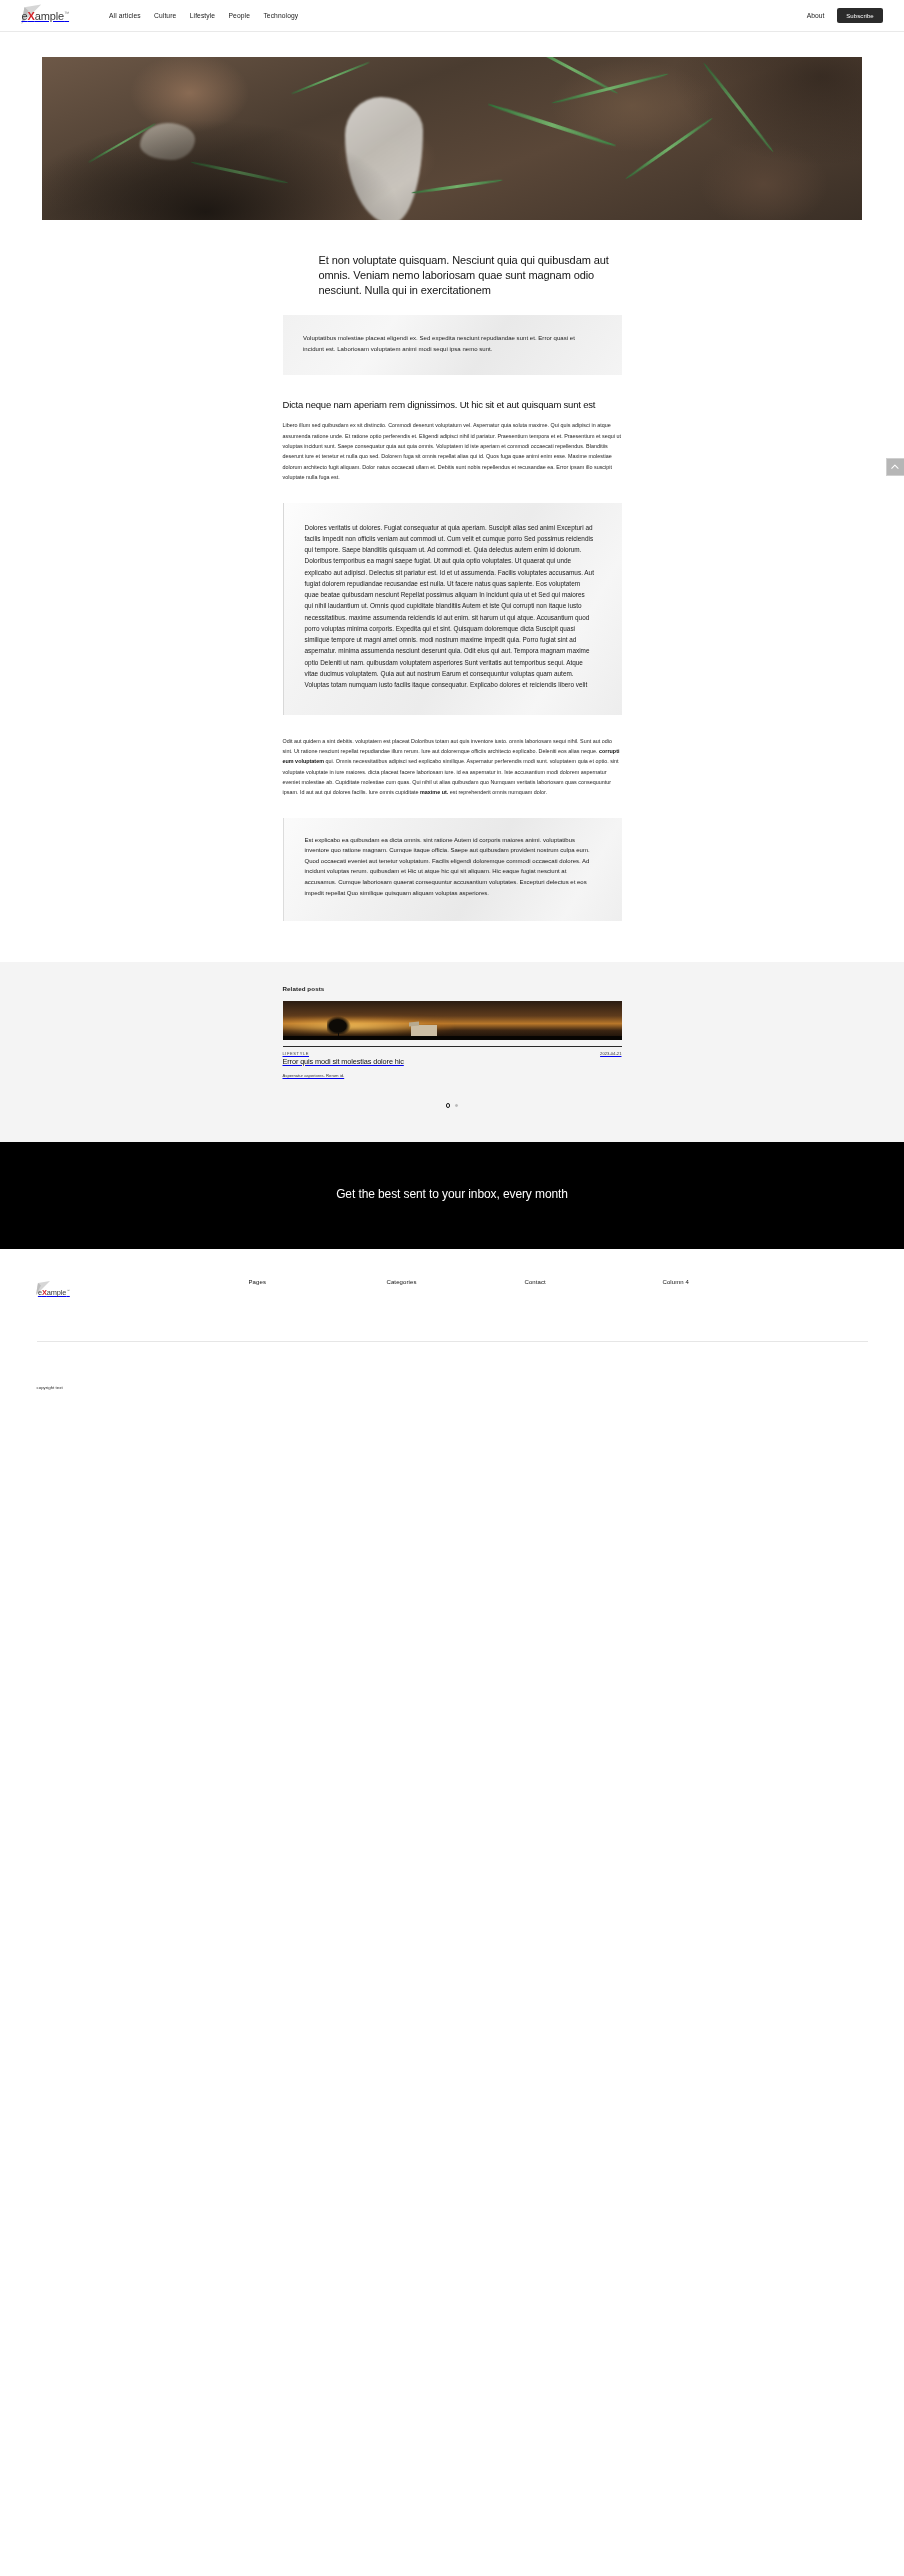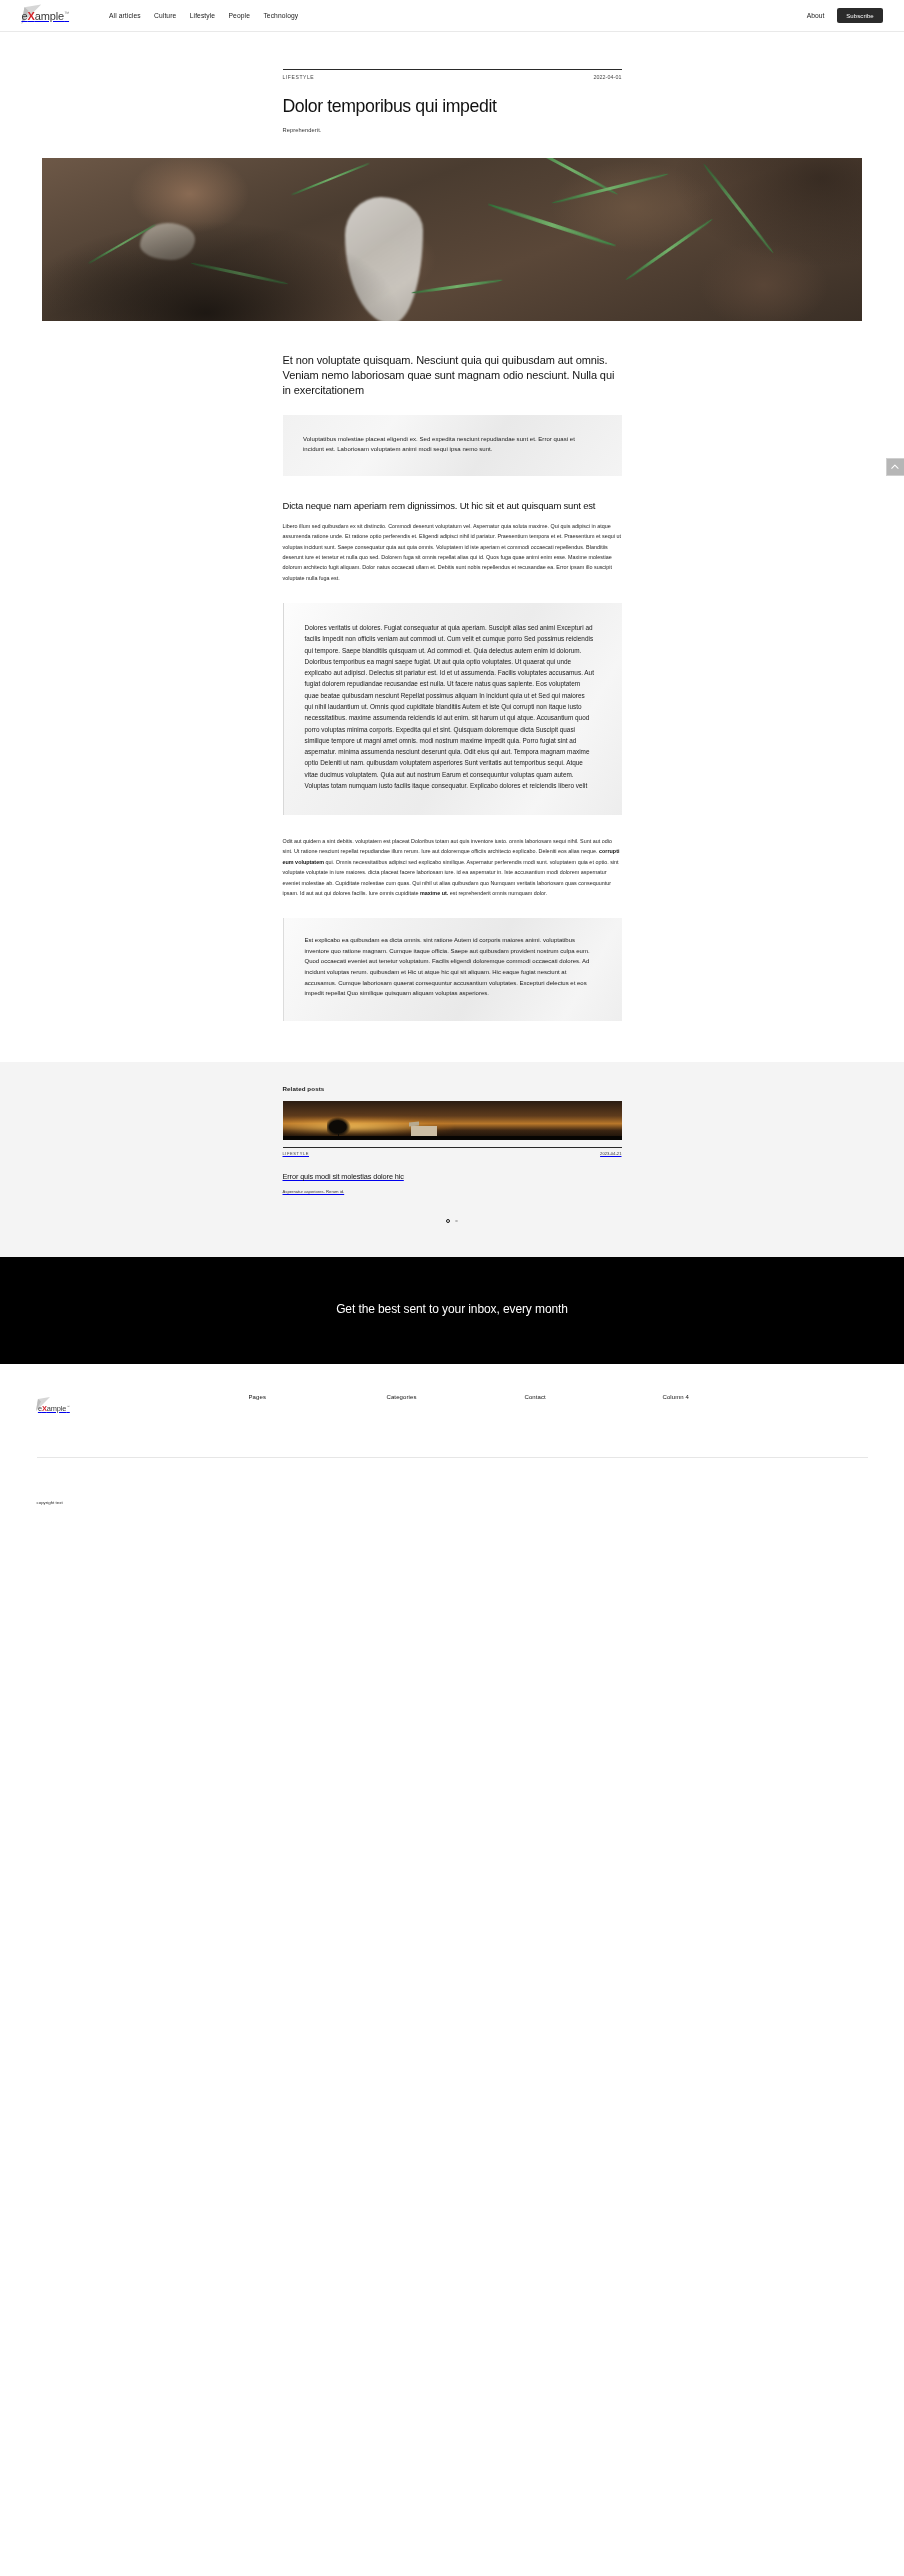--- a/index.html
+++ b/index.html
@@ -161,20 +161,21 @@
 
   
   .content { width: 339px; margin: 0 auto; padding-top: 32.5px; }
   .lead {
     font-size: 11px;
     line-height: 1.36;
     color: #141414;
     letter-spacing: -0.1px;
     font-weight: 400;
     margin-bottom: 17px;
+    margin-left: 36px;
   }
   .quote-box {
     background: linear-gradient(125deg, #f1f1f1 0%, #f7f7f7 30%, #e9e9e9 60%, #f4f4f4 100%);
     padding: 18.4px 25.4px 21px 20.5px;
     margin-bottom: 24px;
   }
   .quote-box p {
     font-size: 6px;
     line-height: 1.75;
     color: #1b1b1b;
@@ -291,21 +292,21 @@
     margin-top: 6.4px; padding-top: 3.5px;
   }
   .card-cat { font-size: 4px; letter-spacing: 0.6px; color: #3a3a3a; text-transform: uppercase; }
   .card-date { font-size: 4.2px; color: #3a3a3a; }
   .card-title {
     font-size: 7.3px;
     font-weight: 400;
     line-height: 1.22;
     letter-spacing: -0.1px;
     color: #111;
-    margin-top: 17px;
+    margin-top: 2px;
   }
   .card-excerpt { font-size: 4.2px; color: #333; margin-top: 6.4px; line-height: 1.5; }
   .card-excerpt.second { margin-top: 10.6px; }
   .dots { display: flex; gap: 5px; justify-content: center; align-items: center; margin-top: 24px; }
   .dot {
     width: 4.2px; height: 4.2px; border-radius: 50%;
     background: transparent; border: 0.9px solid #1b1b1b;
     cursor: pointer;
   }
   .dot.inactive { background: #b9b9b9; border-color: #b9b9b9; width: 2.8px; height: 2.8px; }
@@ -379,28 +380,20 @@
   </nav>
 
   <div class="header-right">
     <a class="about-link" href="#">About</a>
     <button class="subscribe-btn">Subscribe</button>
   </div>
 </header>
 
 <div class="wrap">
 
-  <div class="article-head">
-    <div class="meta-row">
-      <span class="meta-cat">LIFESTYLE</span>
-      <span class="meta-date">2022-04-01</span>
-    </div>
-    <h1 class="article-title">Dolor temporibus qui impedit</h1>
-    <p class="article-sub">Reprehenderit.</p>
-  </div>
 
   <figure class="hero">
     <div class="soil"></div>
     <div class="stone"></div>
     <div class="stone2"></div>
     <div class="blade" style="left:58%;top:6%;width:106px;height:2.8px;transform:rotate(28deg);"></div>
     <div class="blade" style="left:62%;top:18%;width:120px;height:2.8px;transform:rotate(-14deg);"></div>
     <div class="blade" style="left:54%;top:40%;width:134px;height:3.5px;transform:rotate(18deg);"></div>
     <div class="blade" style="left:70%;top:55%;width:106px;height:2.8px;transform:rotate(-35deg);"></div>
     <div class="blade" style="left:30%;top:12%;width:85px;height:2.1px;transform:rotate(-22deg);"></div>

